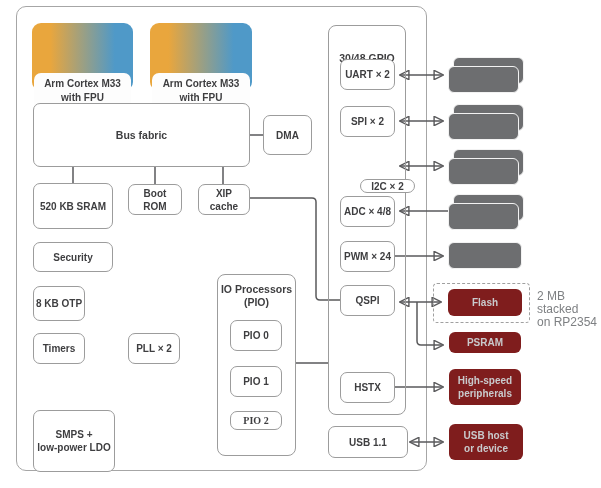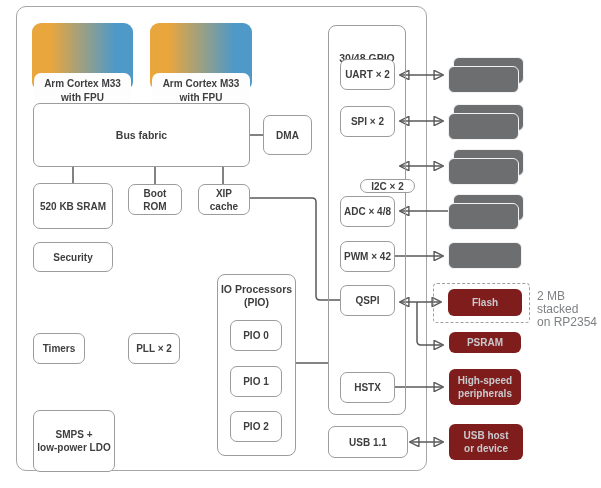--- a/index.html
+++ b/index.html
@@ -110,41 +110,42 @@
 
   <div class="abs box" style="left:33px;top:103px;width:217px;height:64px;font-size:10.5px;">Bus fabric</div>
   <div class="abs box" style="left:263px;top:115px;width:49px;height:40px;">DMA</div>
 
   <div class="abs box" style="left:33px;top:183px;width:80px;height:46px;">520 KB SRAM</div>
   <div class="abs box" style="left:128px;top:184px;width:54px;height:31px;">Boot
 ROM</div>
   <div class="abs box" style="left:198px;top:184px;width:52px;height:31px;">XIP
 cache</div>
   <div class="abs box" style="left:33px;top:242px;width:80px;height:30px;">Security</div>
+  <div class="abs box" style="left:33px;top:286px;width:52px;height:35px;">8 KB OTP</div>
   <div class="abs box" style="left:33px;top:333px;width:52px;height:31px;">Timers</div>
   <div class="abs box" style="left:128px;top:333px;width:52px;height:31px;">PLL × 2</div>
   <div class="abs box" style="left:33px;top:410px;width:82px;height:62px;">SMPS +
 low-power LDO</div>
 
   <div class="abs container-box" style="left:217px;top:274px;width:79px;height:182px;">
     <div class="grouplbl" style="margin-top:8px;">IO Processors
 (PIO)</div>
   </div>
   <div class="abs box" style="left:230px;top:320px;width:52px;height:31px;">PIO 0</div>
   <div class="abs box" style="left:230px;top:366px;width:52px;height:31px;">PIO 1</div>
-  <div class="abs box" style="left:230px;top:411px;width:52px;height:31px;">PIO 2</div>
+  <div class="abs box" style="left:230px;top:411px;width:52px;height:19px;font-family:Liberation Serif, serif;">PIO 2</div>
 
   <div class="abs container-box" style="left:328px;top:25px;width:78px;height:390px;">
     <div class="grouplbl" style="margin-top:26px;">30/48 GPIO</div>
   </div>
   <div class="abs box" style="left:340px;top:59px;width:55px;height:31px;">UART × 2</div>
   <div class="abs box" style="left:340px;top:106px;width:55px;height:31px;">SPI × 2</div>
   <div class="abs box" style="left:360px;top:151px;width:55px;height:14px;margin-top:28px;">I2C × 2</div>
   <div class="abs box" style="left:340px;top:196px;width:55px;height:31px;">ADC × 4/8</div>
-  <div class="abs box" style="left:340px;top:241px;width:55px;height:31px;">PWM × 42</div>
+  <div class="abs box" style="left:340px;top:241px;width:55px;height:31px;">PWM × 24</div>
   <div class="abs box" style="left:340px;top:285px;width:55px;height:31px;">QSPI</div>
   <div class="abs box" style="left:340px;top:372px;width:55px;height:31px;">HSTX</div>
 
   <div class="abs box" style="left:328px;top:426px;width:80px;height:32px;">USB 1.1</div>
 
   <div class="abs gray-stack" style="left:448px;top:57px;width:77px;height:37px;">
     <div class="gray-box" style="left:5px;top:0;"></div>
     <div class="gray-box" style="left:0;top:9px;"></div>
   </div>
   <div class="abs gray-stack" style="left:448px;top:104px;width:77px;height:37px;">

